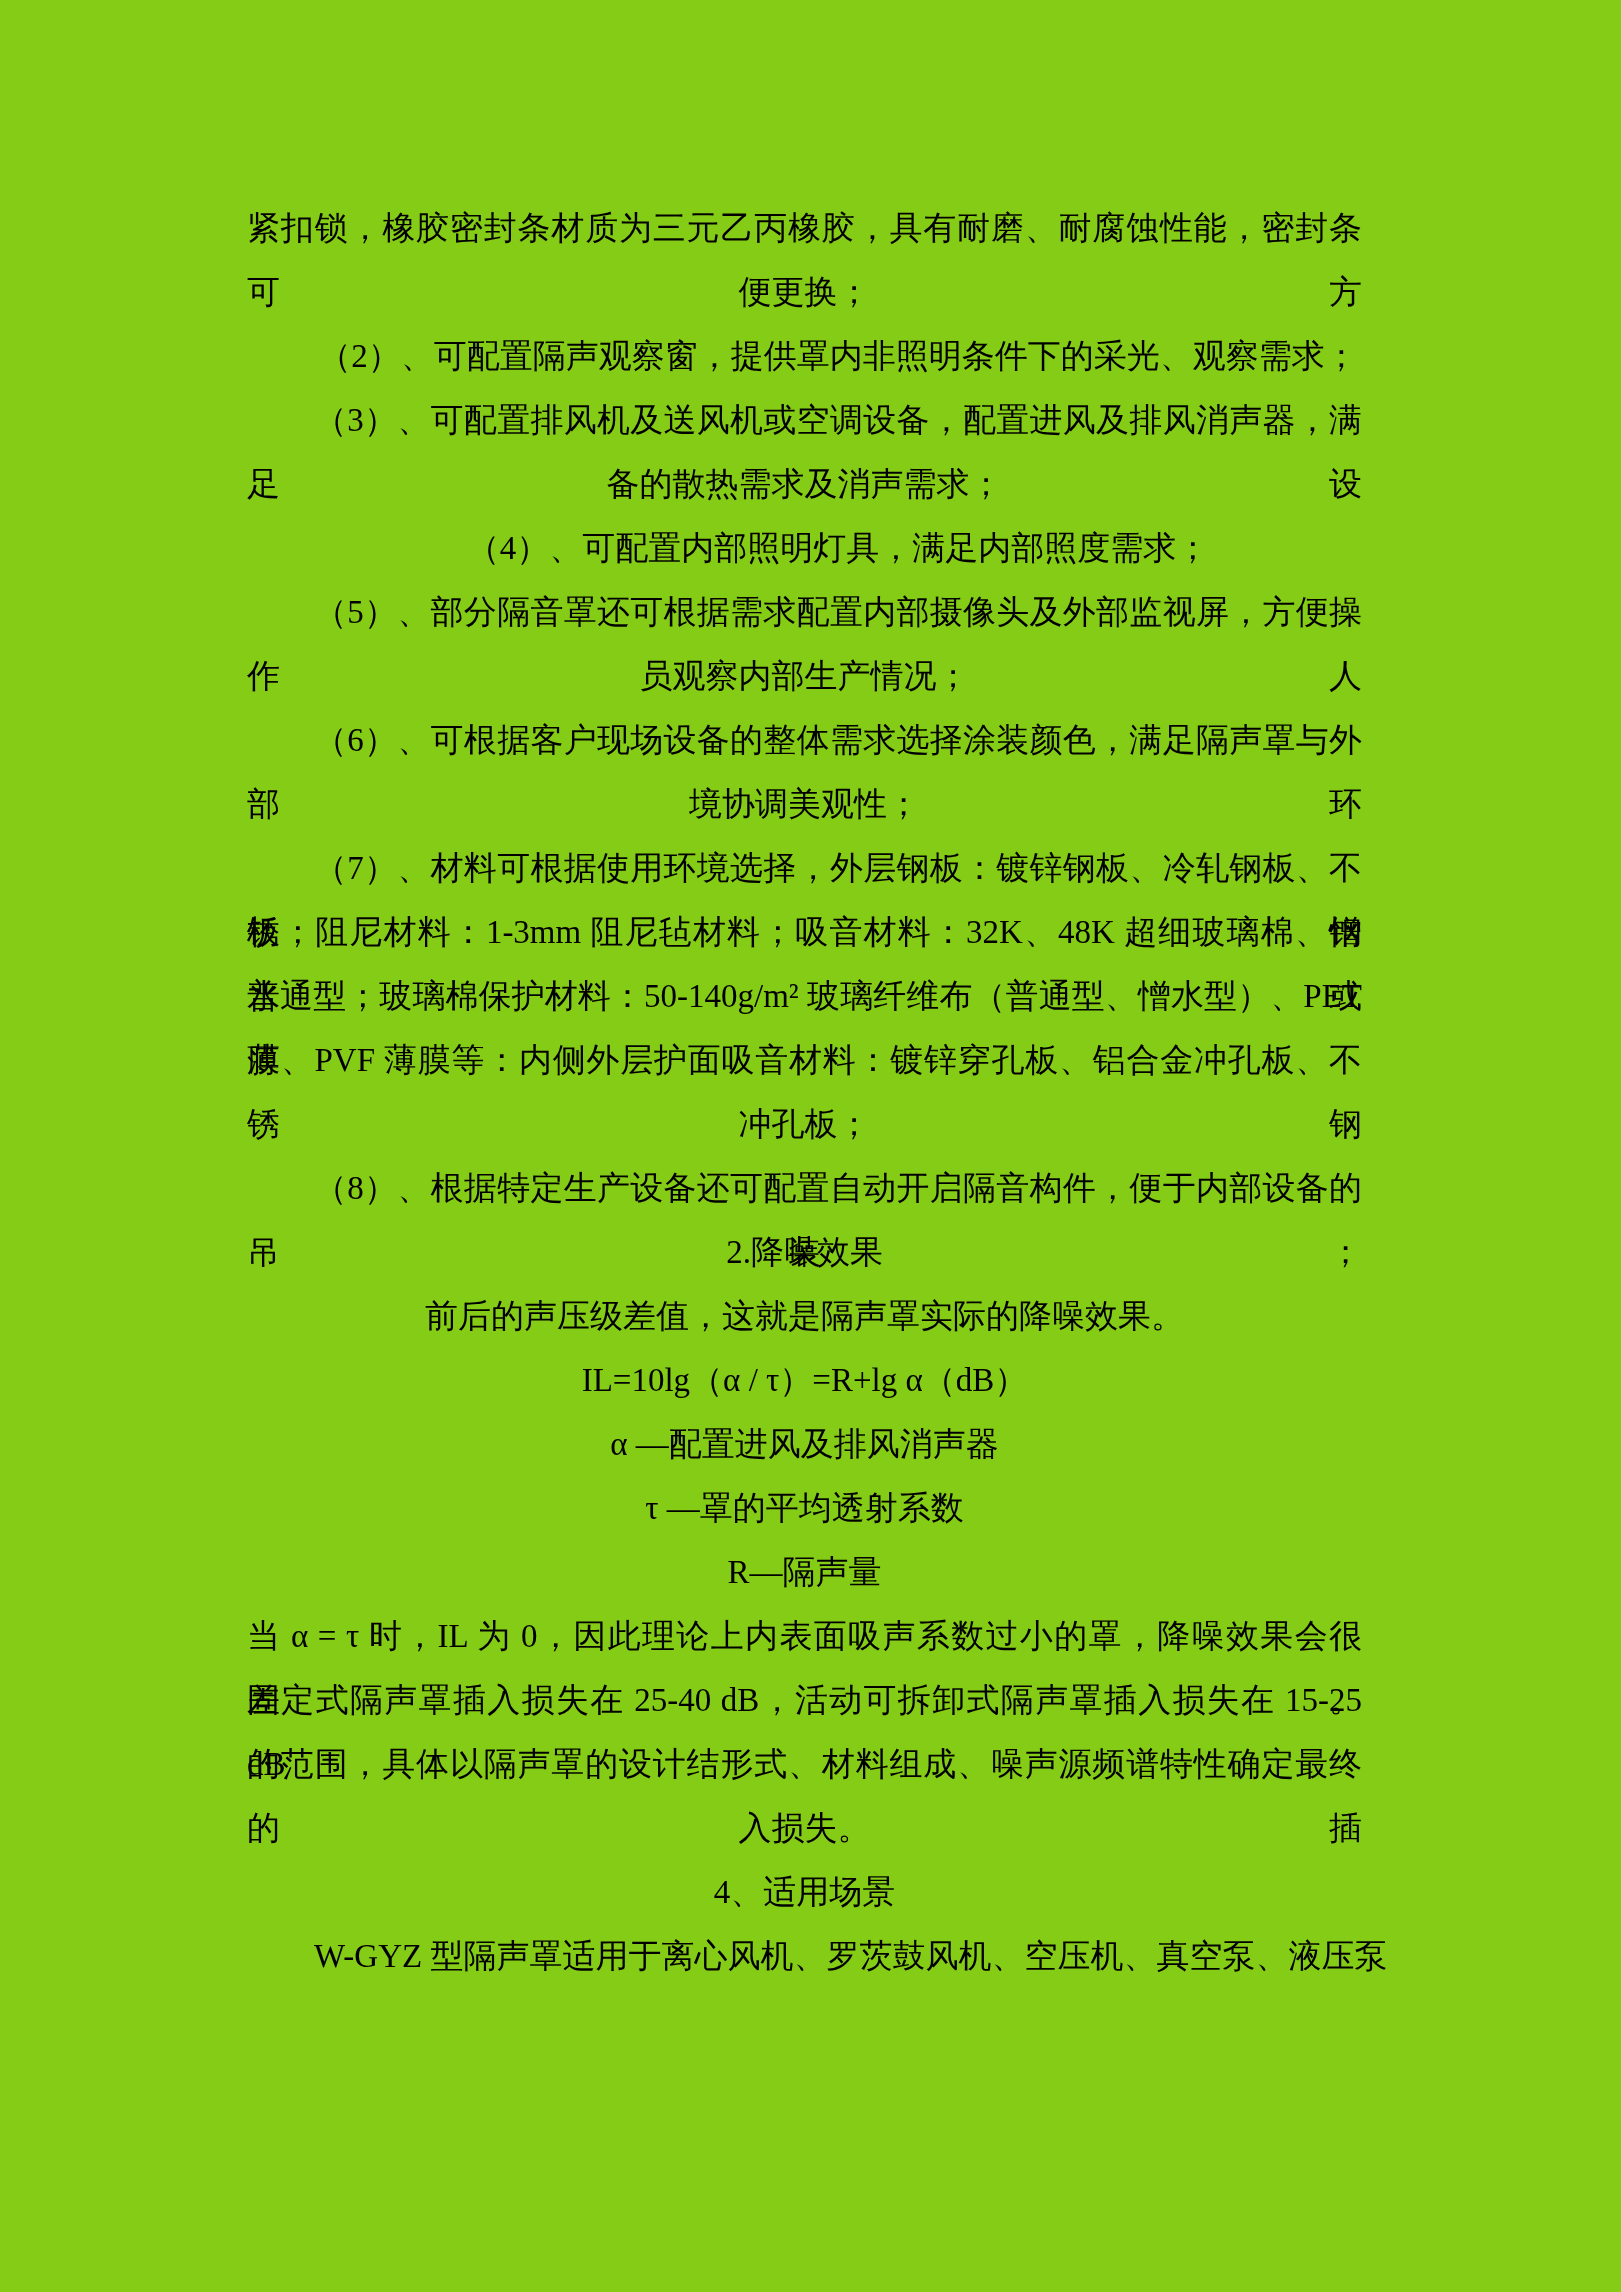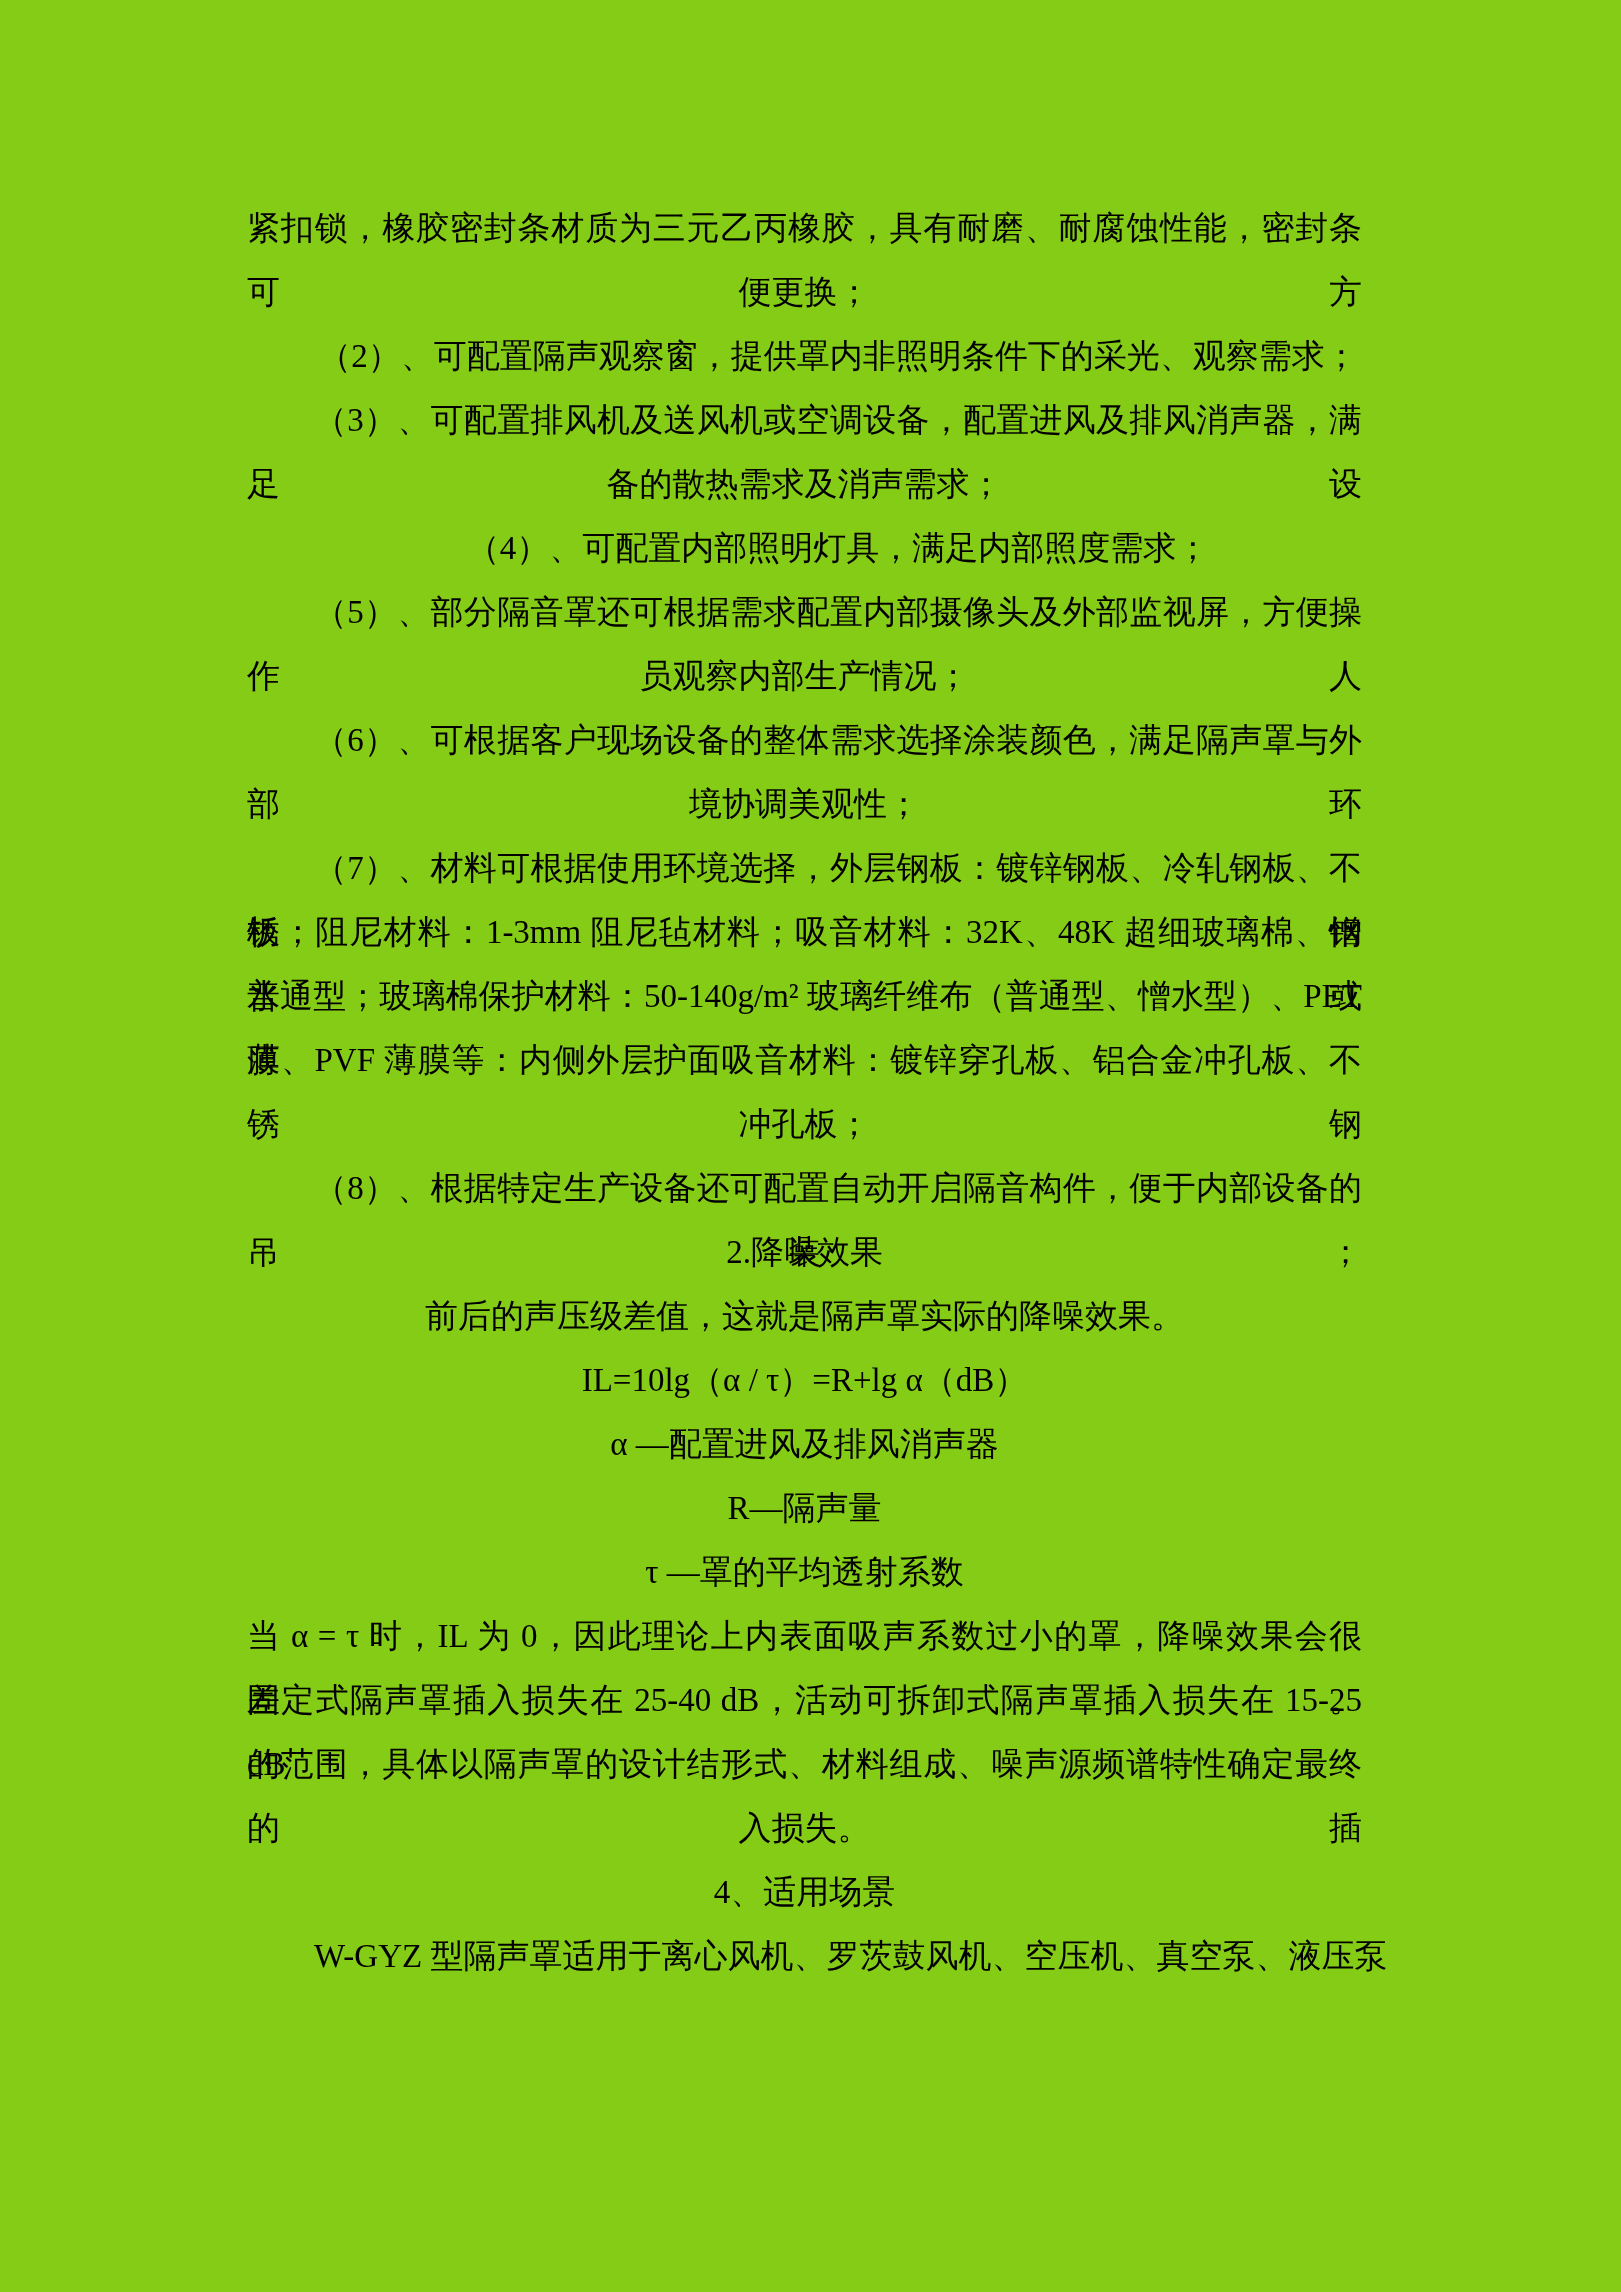--- a/index.html
+++ b/index.html
@@ -65,22 +65,22 @@
     <div class="line indent fill">（7）、材料可根据使用环境选择，外层钢板：镀锌钢板、冷轧钢板、不锈钢</div>
     <div class="line fill">板；阻尼材料：1-3mm 阻尼毡材料；吸音材料：32K、48K 超细玻璃棉、憎水或</div>
     <div class="line fill">普通型；玻璃棉保护材料：50-140g/m² 玻璃纤维布（普通型、憎水型）、PET 薄</div>
     <div class="line fill">膜、PVF 薄膜等：内侧外层护面吸音材料：镀锌穿孔板、铝合金冲孔板、不锈钢</div>
     <div class="line">冲孔板；</div>
     <div class="line indent fill">（8）、根据特定生产设备还可配置自动开启隔音构件，便于内部设备的吊装；</div>
     <div class="line">2.降噪效果</div>
     <div class="line">前后的声压级差值，这就是隔声罩实际的降噪效果。</div>
     <div class="line center">IL=10lg（α / τ）=R+lg α（dB）</div>
     <div class="line center">α —配置进风及排风消声器</div>
+    <div class="line center">τ —罩的平均透射系数</div>
     <div class="line center">R—隔声量</div>
-    <div class="line center">τ —罩的平均透射系数</div>
     <div class="line fill">当 α = τ 时，IL 为 0，因此理论上内表面吸声系数过小的罩，降噪效果会很差。</div>
     <div class="line fill">固定式隔声罩插入损失在 25-40 dB，活动可拆卸式隔声罩插入损失在 15-25 dB</div>
     <div class="line fill">的范围，具体以隔声罩的设计结形式、材料组成、噪声源频谱特性确定最终的插</div>
     <div class="line">入损失。</div>
     <div class="line">4、适用场景</div>
     <div class="line indent">W-GYZ 型隔声罩适用于离心风机、罗茨鼓风机、空压机、真空泵、液压泵</div>
   </div>
 </div>
 
 

